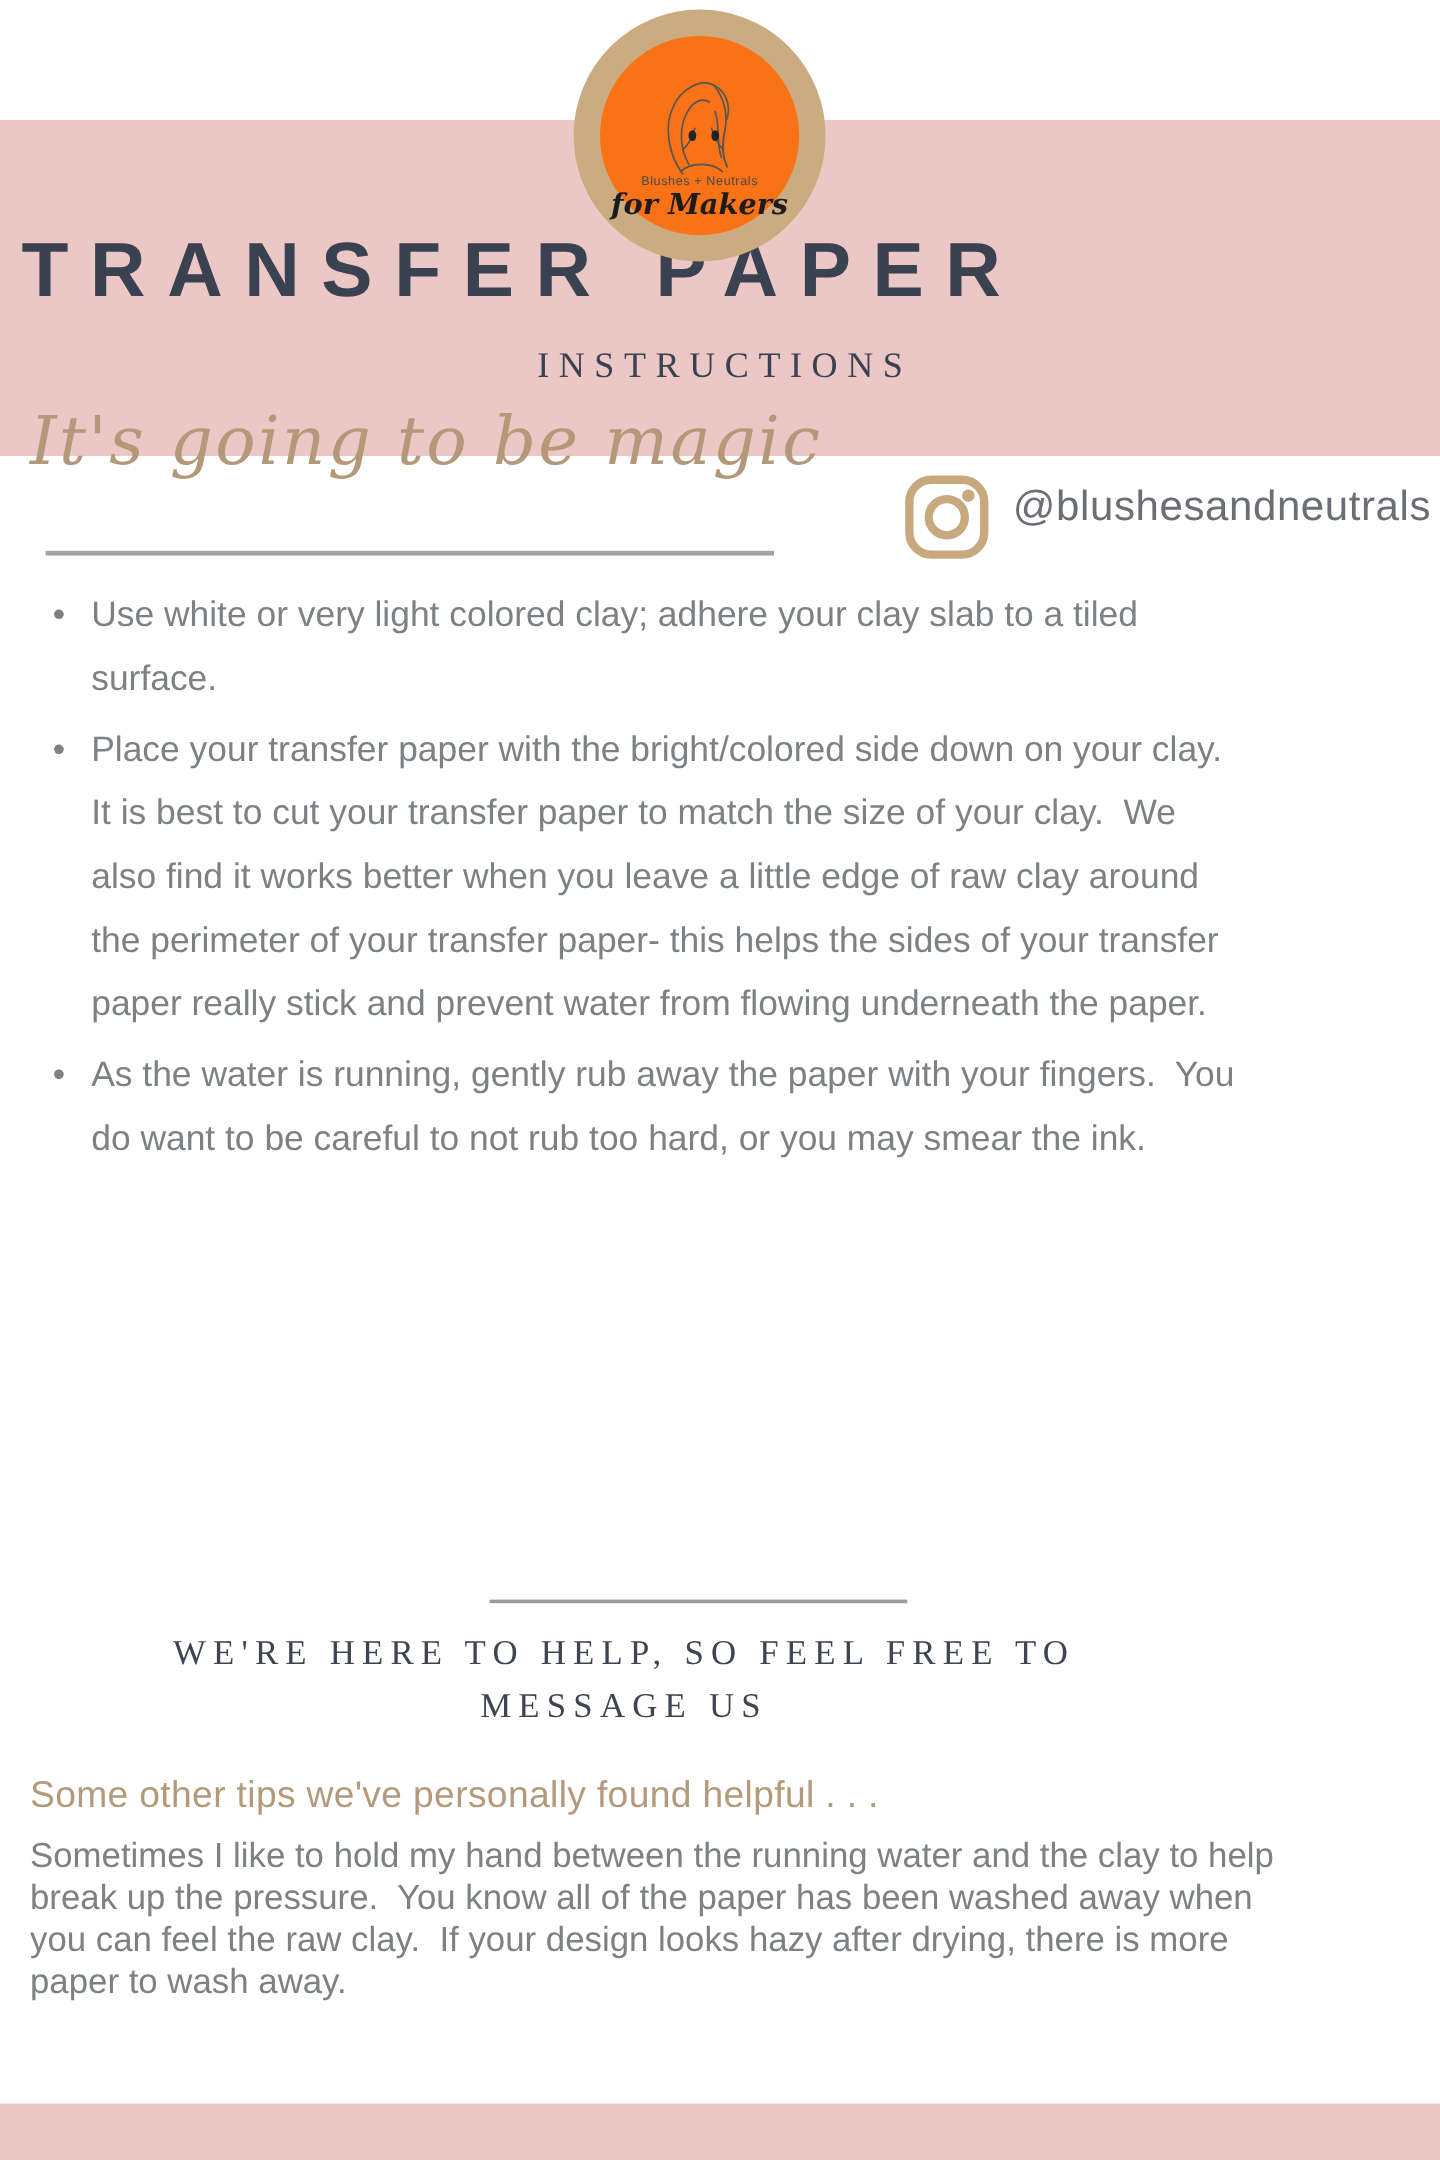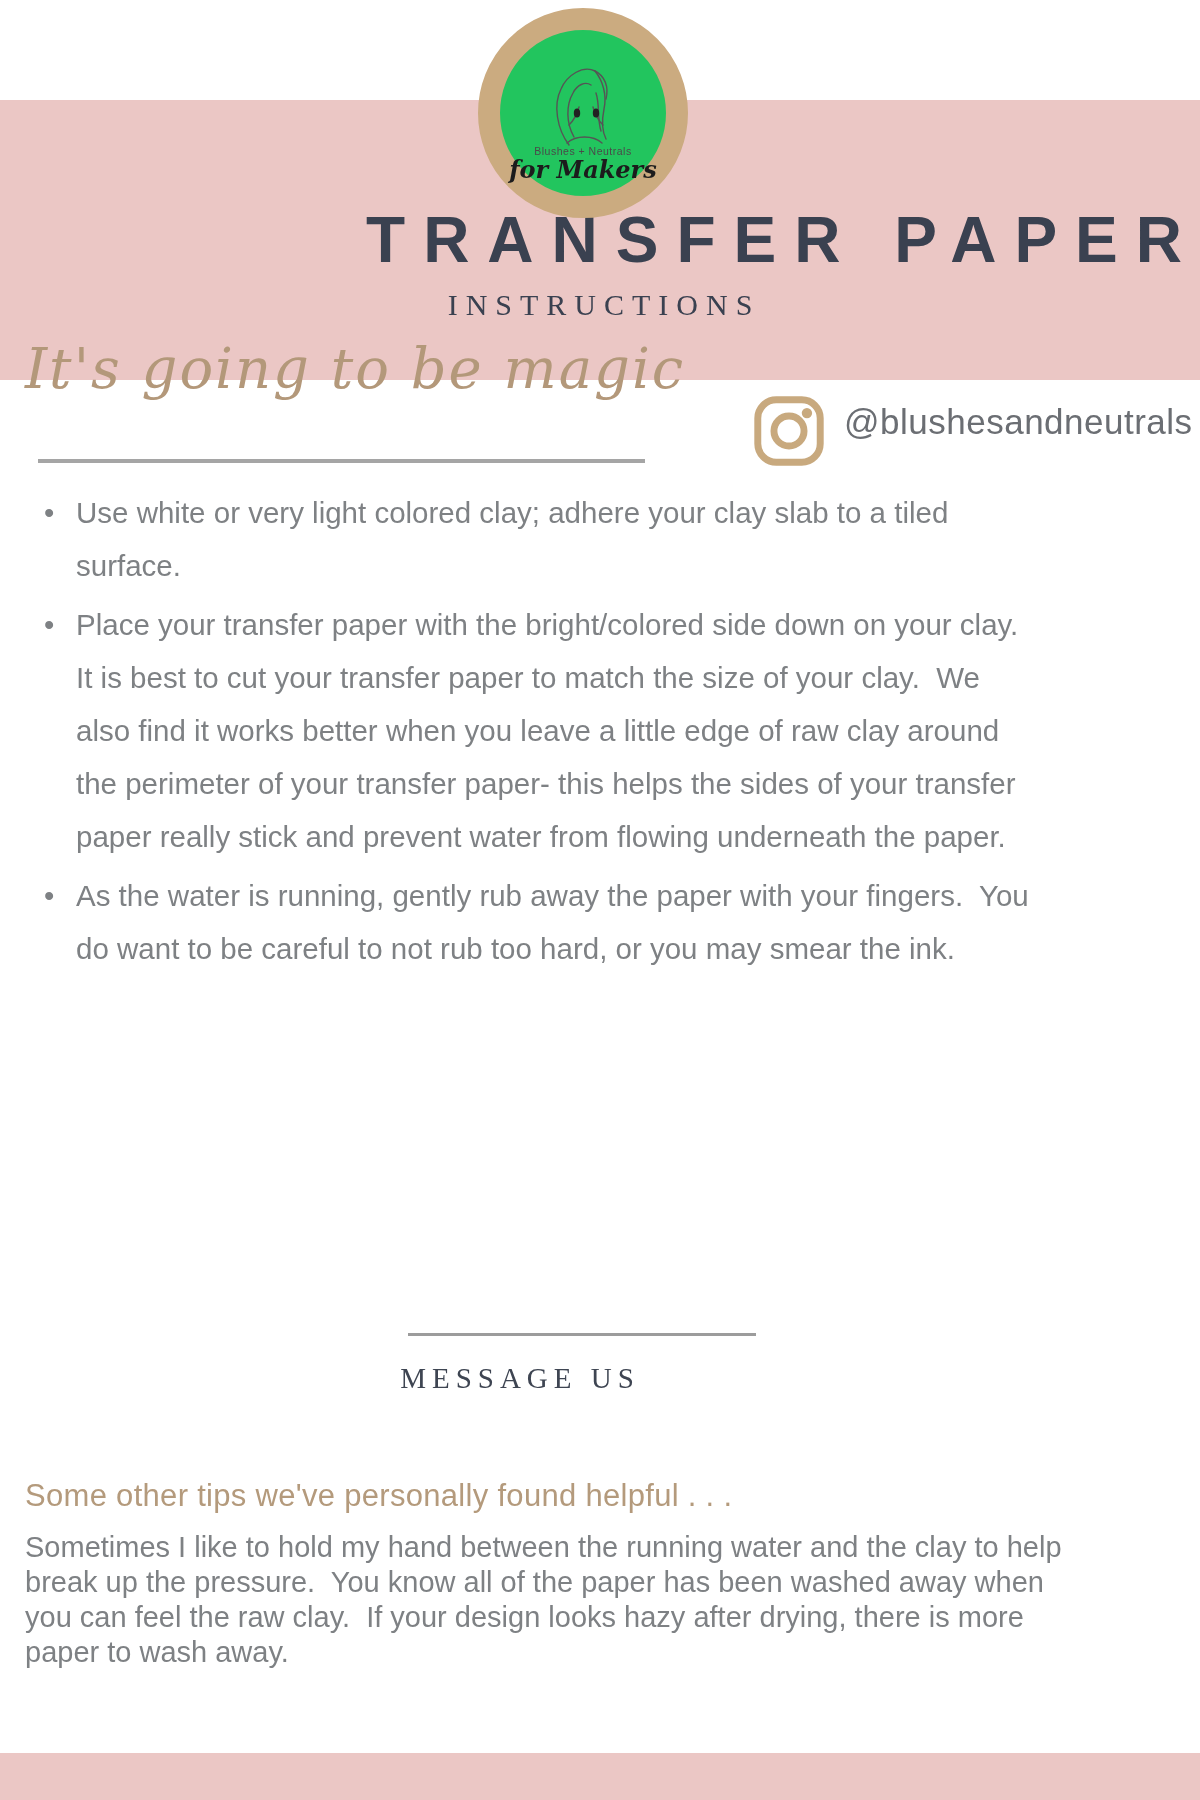--- a/index.html
+++ b/index.html
@@ -24,36 +24,36 @@
     position:absolute;left:0;top:100px;width:1200px;height:280px;
     background:var(--pink);
   }
   .pink-footer{
     position:absolute;left:0;top:1753px;width:1200px;height:47px;
     background:var(--pink);
   }
   .logo-circle{
     position:absolute;left:478px;top:8px;width:210px;height:210px;
     border:22px solid var(--gold);border-radius:50%;
-    background:#22c55e;
+    background:#f97316;
     display:flex;flex-direction:column;align-items:center;justify-content:flex-end;
     padding-bottom:14px;
     z-index:3;
   }
   .logo-art{width:110px;height:96px;margin-bottom:-6px;}
   .logo-brand{
     font-size:10.5px;color:#4a4a4a;letter-spacing:.5px;white-space:nowrap;
   }
   .logo-script{
     font-family:"DejaVu Serif", serif;font-style:italic;font-weight:bold;
     font-size:24px;color:#1c1c1c;line-height:1.05;white-space:nowrap;
   }
   .main-title{
-    position:absolute;left:0;top:203px;width:1200px;
-    text-align:right;
+    position:absolute;left:0;top:188px;width:1200px;
+    text-align:left;
     font-weight:bold;font-size:64px;letter-spacing:18px;padding-left:18px;
     color:var(--charcoal);
     white-space:nowrap;
   }
   .sub-title{
     position:absolute;left:0;top:288px;width:1200px;
     text-align:center;
     font-family:"Liberation Serif", serif;
     font-size:30px;letter-spacing:8px;padding-left:8px;
     color:var(--charcoal);
@@ -149,19 +149,20 @@
 
 <ul class="bullets">
     <li><span>Use white or very light colored clay; adhere your clay slab to a tiled surface.</span></li>
     <li><span>Place your transfer paper with the bright/colored side down on your clay.  It is best to cut your transfer paper to match the size of your clay.  We also find it works better when you leave a little edge of raw clay around the perimeter of your transfer paper- this helps the sides of your transfer paper really stick and prevent water from flowing underneath the paper.</span></li>
     <li><span>As the water is running, gently rub away the paper with your fingers.  You do want to be careful to not rub too hard, or you may smear the ink.</span></li>
   </ul>
 
 <div class="divider-2"></div>
 
 <div class="help-block">
+  <div>WE'RE HERE TO HELP, SO FEEL FREE TO</div>
   <div>MESSAGE US</div>
 </div>
 
 <div class="tips-heading">Some other tips we've personally found helpful . . .</div>
 <div class="tips-body">Sometimes I like to hold my hand between the running water and the clay to help break up the pressure.  You know all of the paper has been washed away when you can feel the raw clay.  If your design looks hazy after drying, there is more paper to wash away.</div>
 
 <div class="pink-footer"></div>
 
 </body></html>

